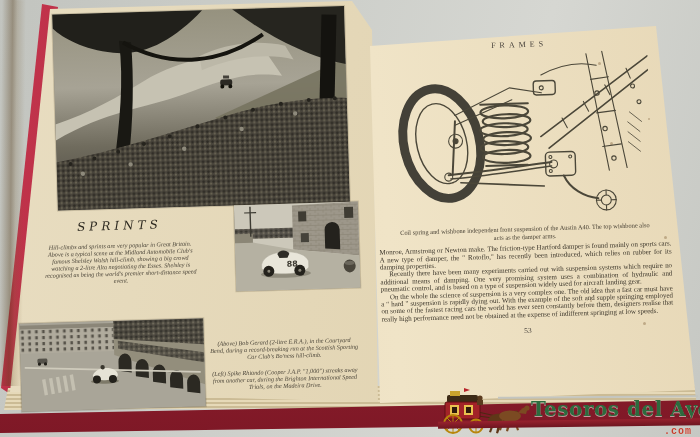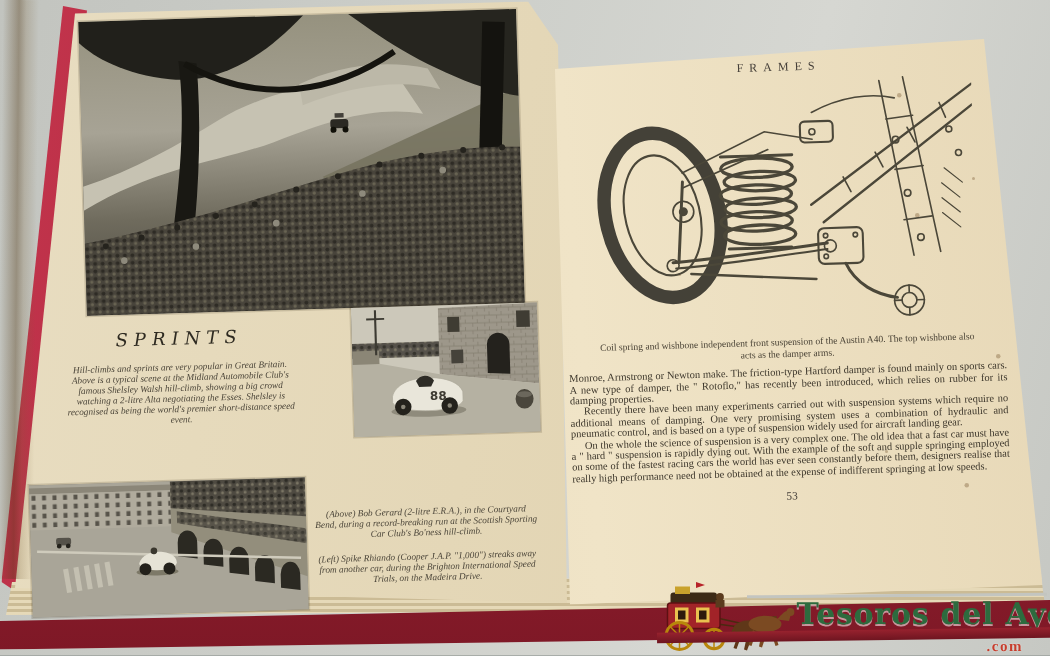--- a/index.html
+++ b/index.html
@@ -39,21 +39,21 @@
   .bodytext{width:292px;margin:5px auto 0 auto;font-size:7px;line-height:7.4px;text-align:justify;color:#3b352a;}
   .bodytext p{margin:0;}
   .bodytext p.ind{text-indent:9px;}
   .pageno{margin-top:7px;text-align:center;font-size:7.5px;color:#46403a;}
   .dot{position:absolute;border-radius:50%;background:rgba(101,64,26,.32);}
   .watermark{position:absolute;left:438px;top:386px;width:262px;height:51px;}
   .wm-line{position:absolute;left:60px;top:10px;width:200px;height:2px;background:#c3c5c0;transform:rotate(-.5deg);}
   .wm-name{position:absolute;left:93px;top:11px;font-family:"DejaVu Serif",serif;font-weight:bold;font-size:20px;
     color:#2d6b3e;letter-spacing:.5px;text-shadow:0 1px 0 rgba(255,255,255,.55);white-space:nowrap;}
   .wm-band{position:absolute;left:0;top:34px;width:262px;height:7px;background:linear-gradient(#97222e,#6e1520);transform:rotate(-.8deg);}
-  .wm-com{position:absolute;right:18px;top:40px;font-family:Liberation Serif, serif;font-weight:bold;font-size:10px;
+  .wm-com{position:absolute;right:8px;top:40px;font-family:Liberation Mono, monospace;font-weight:bold;font-size:10px;
     color:#c63d2c;letter-spacing:1px;text-shadow:0 0 1px rgba(255,255,255,.7);}
   .coach{position:absolute;left:0;top:0;width:98px;height:50px;}
 </style>
 </head>
 <body>
 
 <div class="scene">
 
   <div class="shape cover-left"></div>
   <div class="shape page-edge-bottom"></div>

